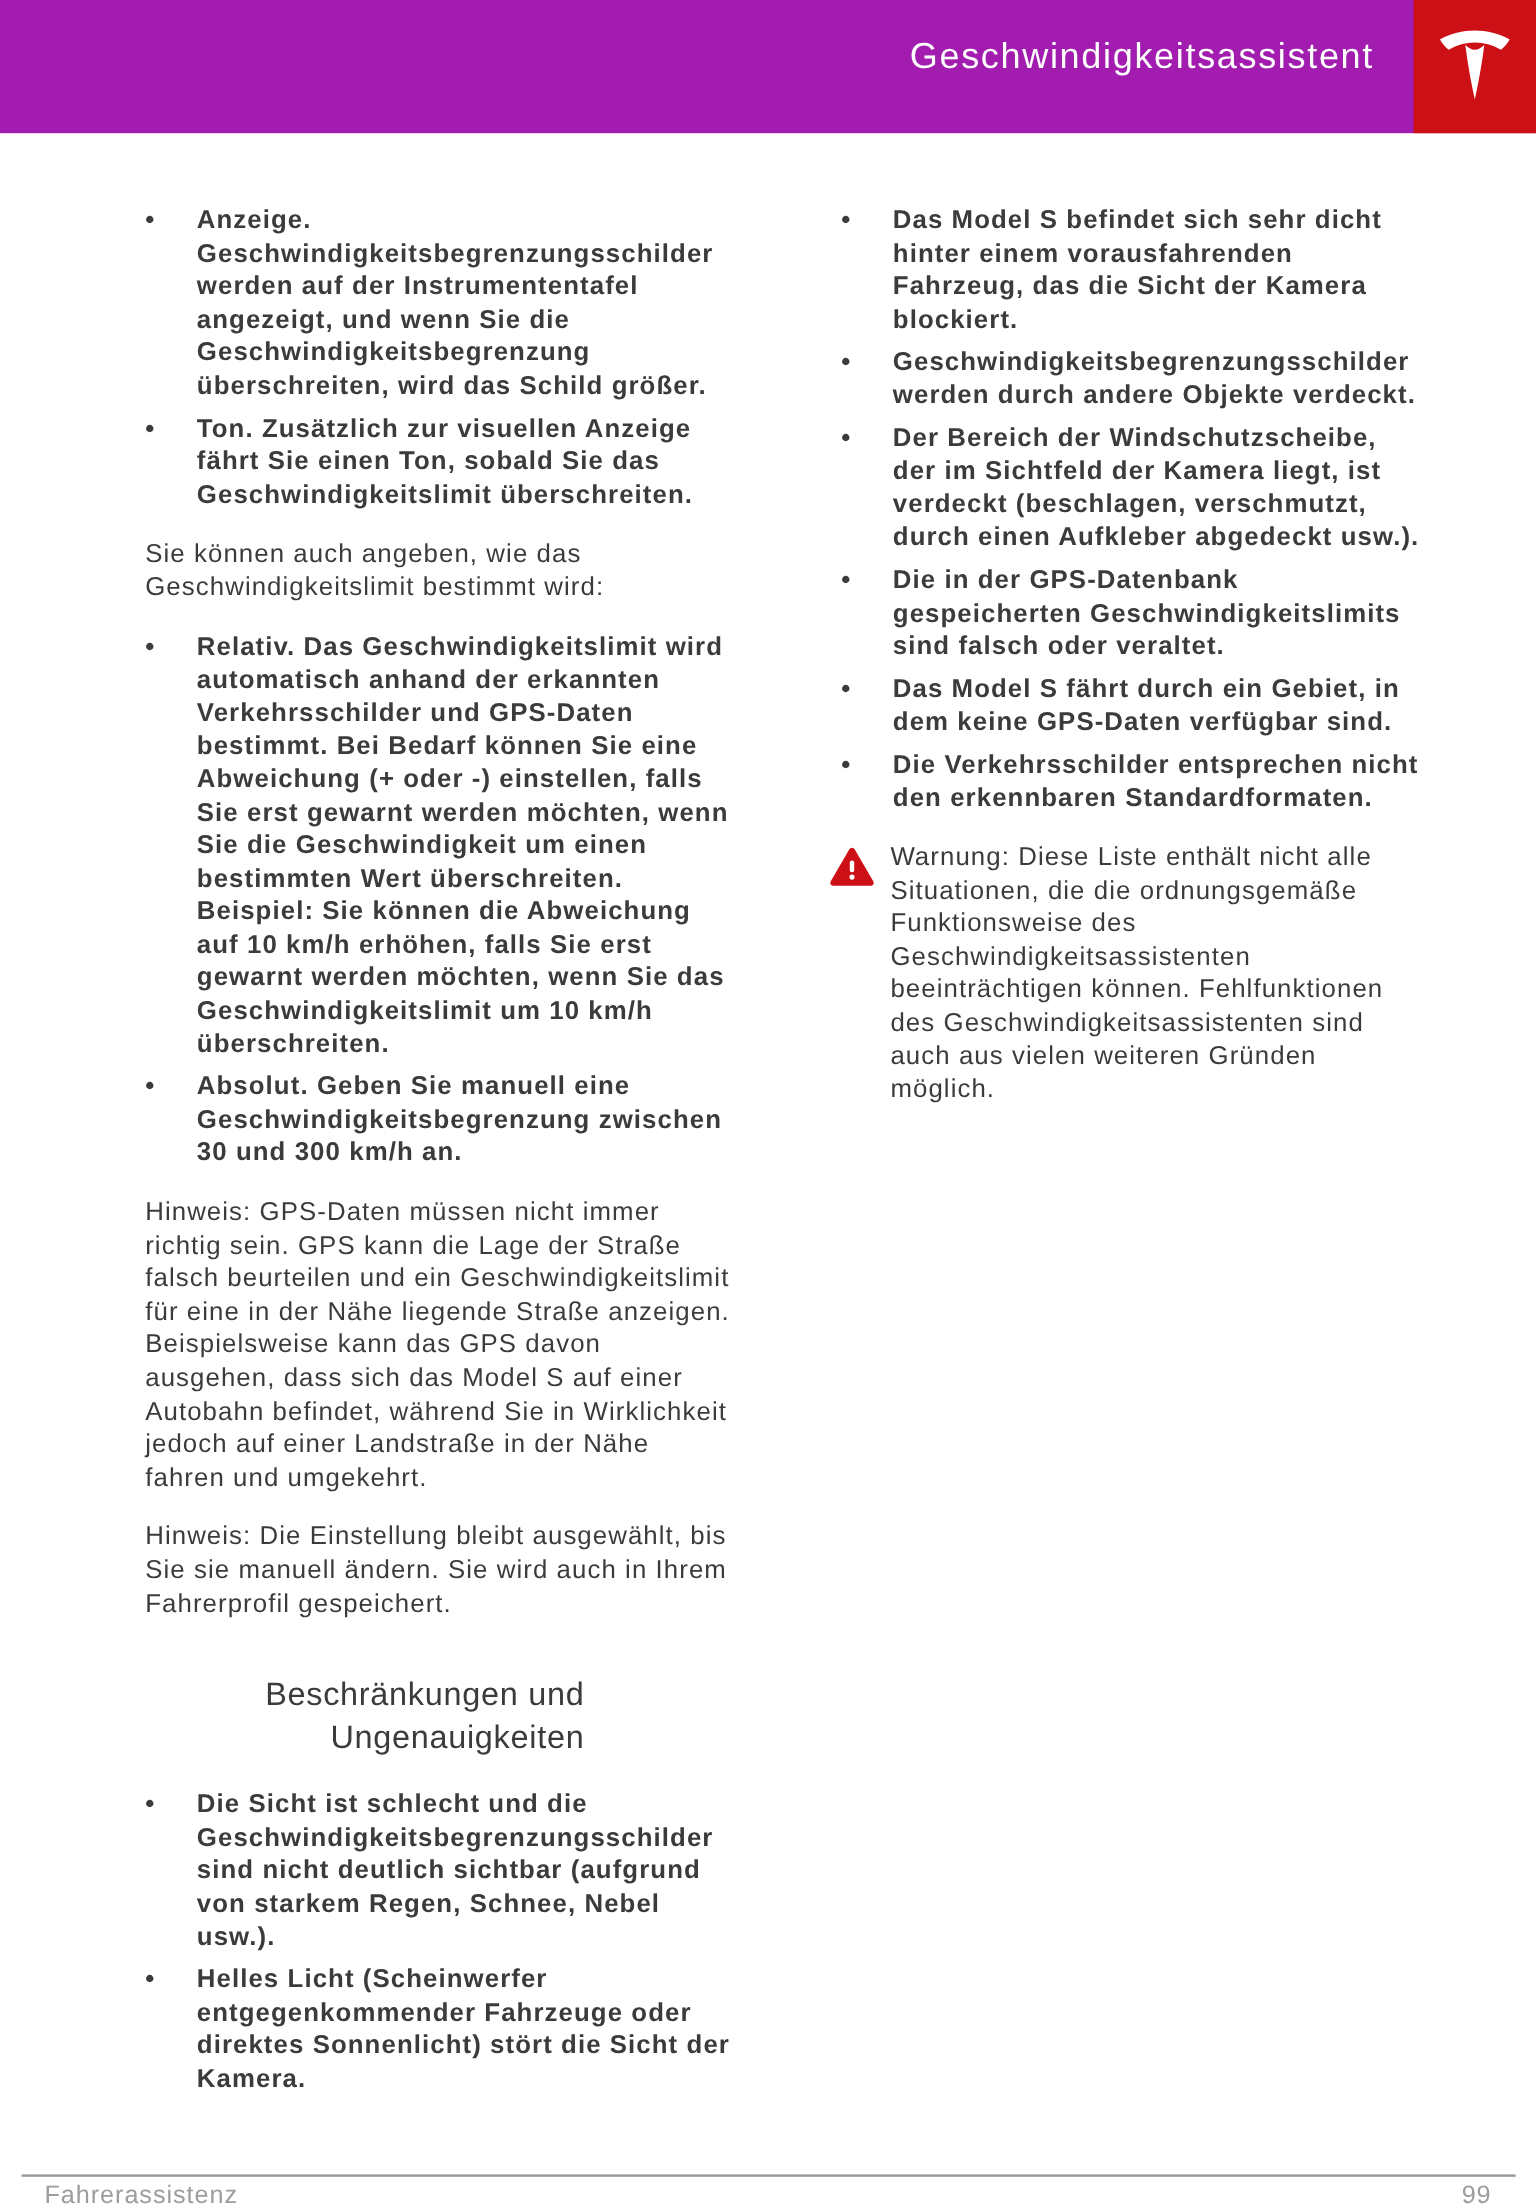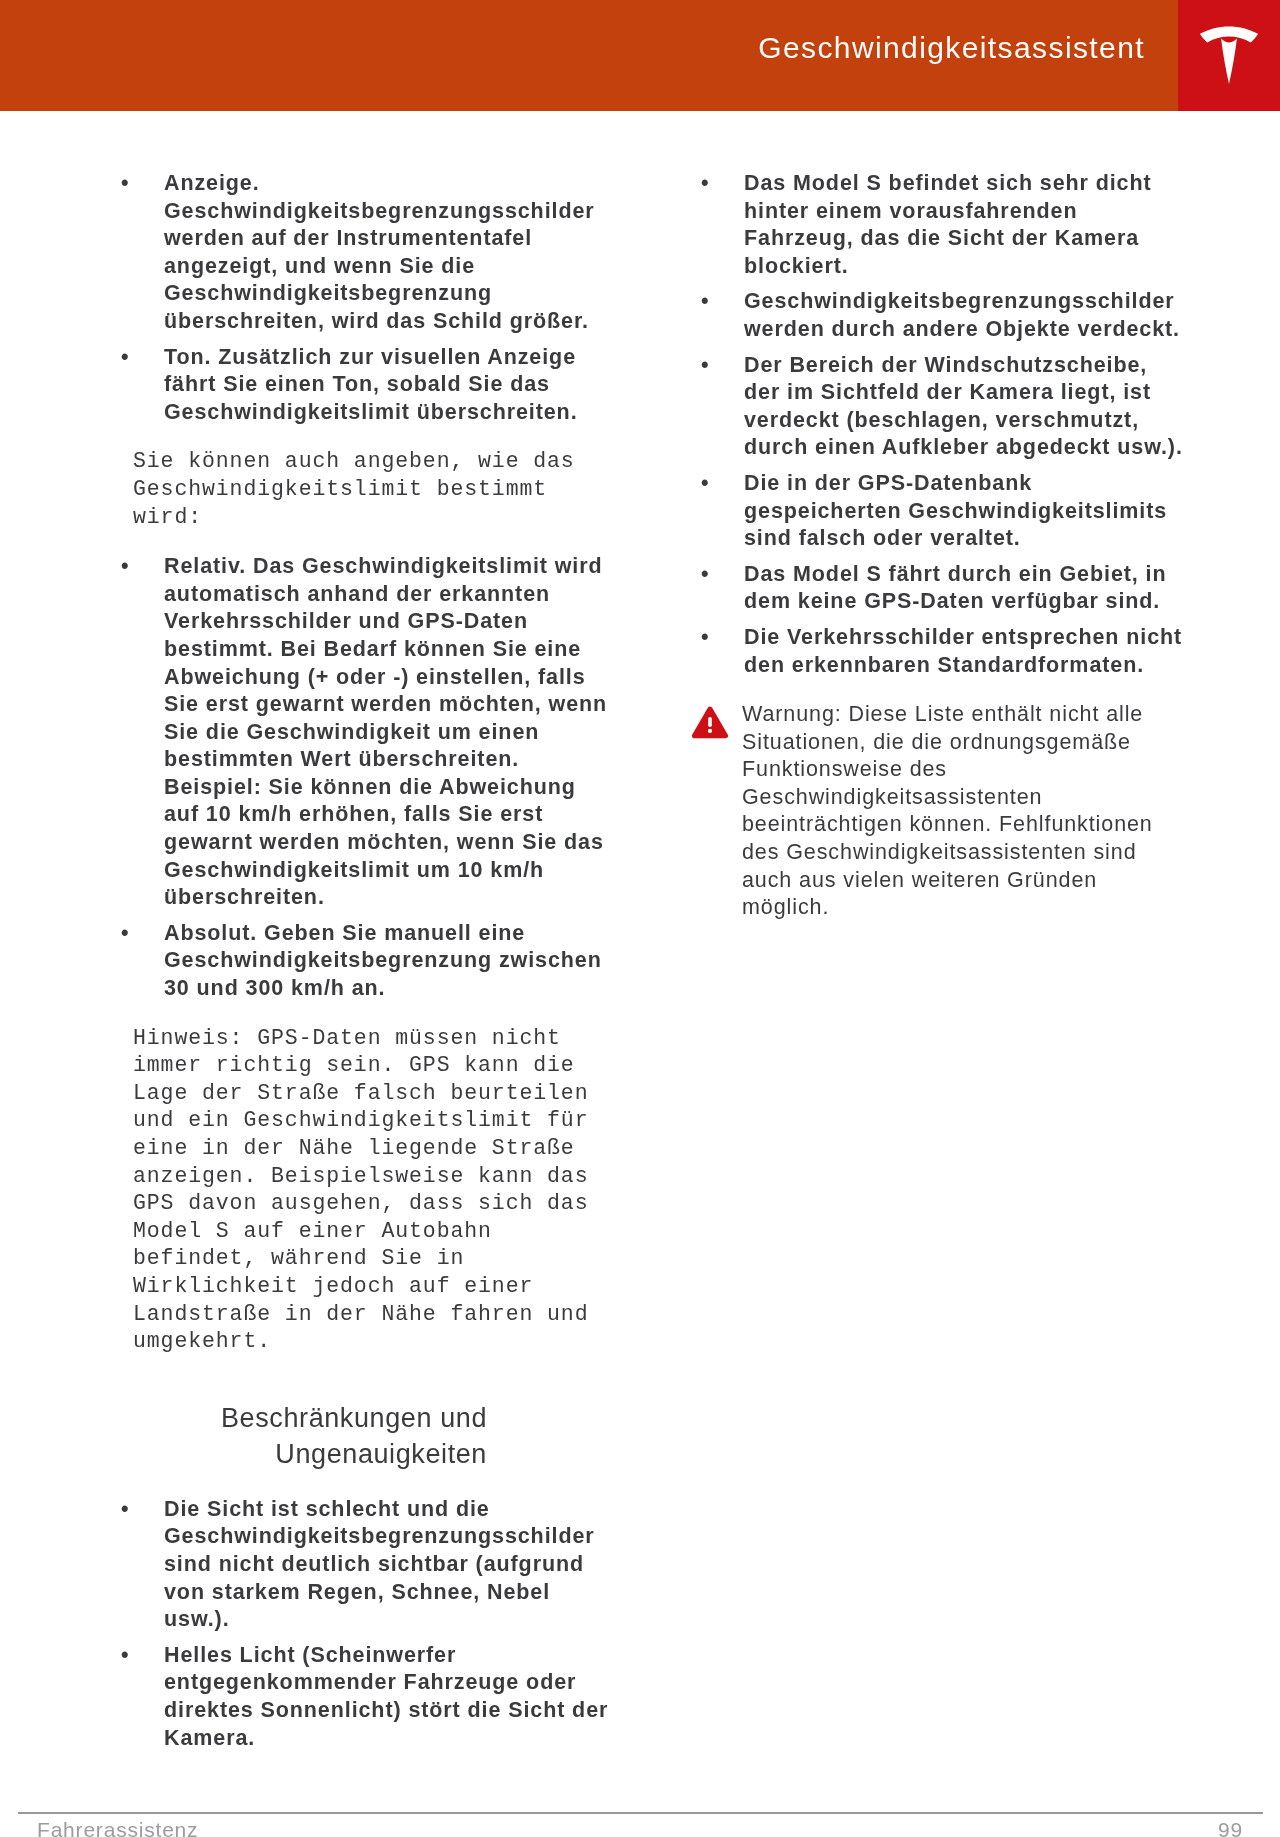--- a/index.html
+++ b/index.html
@@ -4,38 +4,38 @@
 <style>
   html,body{margin:0;padding:0;}
   body{
     width:1280px;height:1837px;background:#ffffff;position:relative;overflow:hidden;
     font-family:"Liberation Sans", sans-serif;
     color:#3a3b3d;
   }
   
   .header-bar{
     position:absolute;left:0;top:0;width:1280px;height:111px;
-    background:#c2410c;
+    background:#a21caf;
   }
   .header-title{
     position:absolute;right:135px;top:0;height:95px;
     display:flex;align-items:center;
     color:#fdfdfd;font-size:30px;font-weight:300;letter-spacing:1.4px;
     white-space:nowrap;
   }
   .brand-badge{
     position:absolute;left:1178px;top:0;width:102px;height:111px;
     background:#cc1016;display:flex;align-items:center;justify-content:center;
   }
   .brand-badge svg{width:66px;height:70px;margin-top:-2px;}
   
   .col{position:absolute;top:170px;width:492px;font-size:21.5px;line-height:27.6px;letter-spacing:0.9px;}
   .col-left{left:117px;}
   .col-right{left:697px;}
-  .col p{margin:0 0 22px 16px;font-family:Liberation Mono, monospace;}
+  .col p{margin:0 0 22px 4px;}
   .col ul{list-style:none;margin:0 0 22px 0;padding:0;}
   .col li{position:relative;padding-left:47px;margin:0 0 8px 0;font-weight:bold;}
   .col li::before{content:"\2022";position:absolute;left:4px;top:0;}
   .section-heading{
     font-size:27px;line-height:36px;font-weight:400;color:#3a3b3d;
     margin:44px 0 24px 0;max-width:370px;letter-spacing:0.6px;text-align:right;
   }
   
   .warning-block{display:flex;margin:0 0 22px -6px;}
   .warning-block .w-icon{flex:none;width:38px;height:36px;margin-top:3px;}
@@ -64,20 +64,21 @@
   <ul>
     <li>Anzeige. Geschwindigkeitsbegrenzungsschilder werden auf der Instrumententafel angezeigt, und wenn Sie die Geschwindigkeitsbegrenzung überschreiten, wird das Schild größer.</li>
     <li>Ton. Zusätzlich zur visuellen Anzeige fährt Sie einen Ton, sobald Sie das Geschwindigkeitslimit überschreiten.</li>
   </ul>
   <p>Sie können auch angeben, wie das Geschwindigkeitslimit bestimmt wird:</p>
   <ul>
     <li>Relativ. Das Geschwindigkeitslimit wird automatisch anhand der erkannten Verkehrsschilder und GPS-Daten bestimmt. Bei Bedarf können Sie eine Abweichung (+ oder -) einstellen, falls Sie erst gewarnt werden möchten, wenn Sie die Geschwindigkeit um einen bestimmten Wert überschreiten. Beispiel: Sie können die Abweichung auf 10 km/h erhöhen, falls Sie erst gewarnt werden möchten, wenn Sie das Geschwindigkeitslimit um 10 km/h überschreiten.</li>
     <li>Absolut. Geben Sie manuell eine Geschwindigkeitsbegrenzung zwischen 30 und 300 km/h an.</li>
   </ul>
   <p>Hinweis: GPS-Daten müssen nicht immer richtig sein. GPS kann die Lage der Straße falsch beurteilen und ein Geschwindigkeitslimit für eine in der Nähe liegende Straße anzeigen. Beispielsweise kann das GPS davon ausgehen, dass sich das Model S auf einer Autobahn befindet, während Sie in Wirklichkeit jedoch auf einer Landstraße in der Nähe fahren und umgekehrt.</p>
+  <p>Hinweis: Die Einstellung bleibt ausgewählt, bis Sie sie manuell ändern. Sie wird auch in Ihrem Fahrerprofil gespeichert.</p>
   <h2 class="section-heading">Beschränkungen und Ungenauigkeiten</h2>
   <ul>
     <li>Die Sicht ist schlecht und die Geschwindigkeitsbegrenzungsschilder sind nicht deutlich sichtbar (aufgrund von starkem Regen, Schnee, Nebel usw.).</li>
     <li>Helles Licht (Scheinwerfer entgegenkommender Fahrzeuge oder direktes Sonnenlicht) stört die Sicht der Kamera.</li>
   </ul>
 </div>
 
 <div class="col col-right">
   <ul>
     <li>Das Model S befindet sich sehr dicht hinter einem vorausfahrenden Fahrzeug, das die Sicht der Kamera blockiert.</li>

